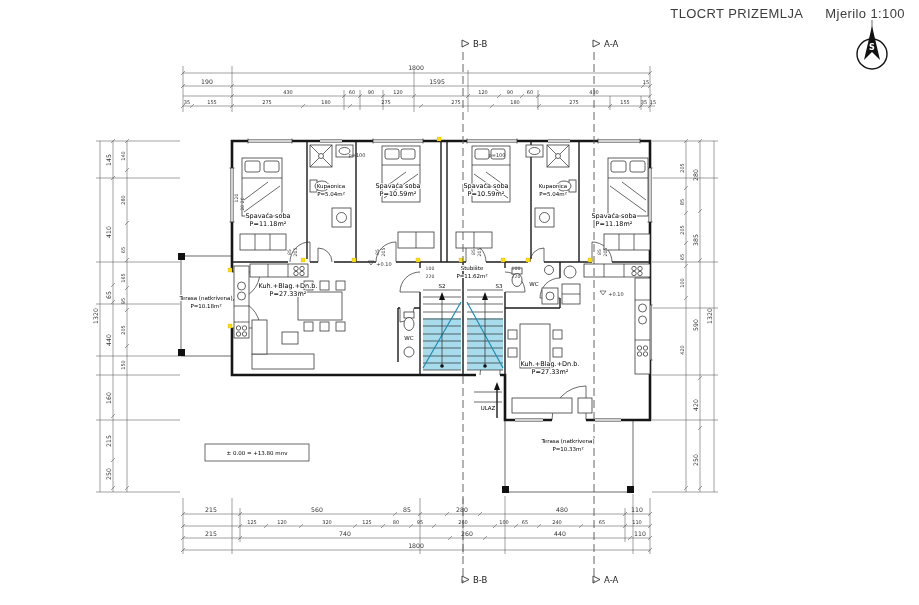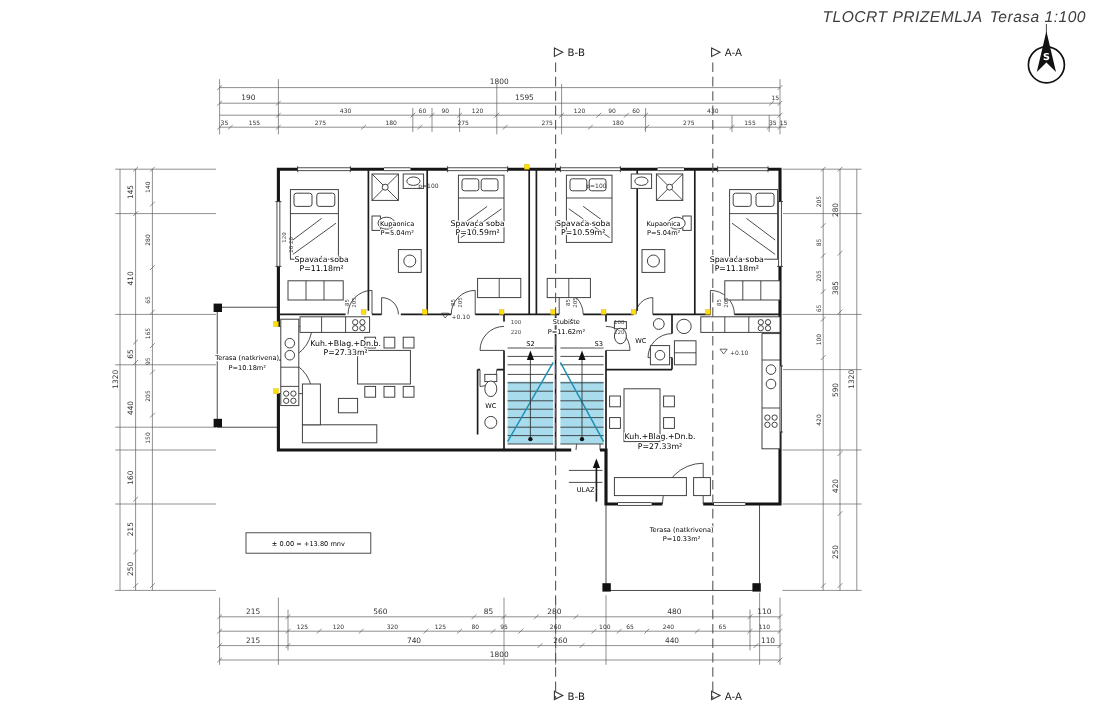--- a/index.html
+++ b/index.html
@@ -1,17 +1,17 @@
 <!DOCTYPE html>
 <html><head>
 <meta charset="utf-8">
 <style>
   html,body{margin:0;padding:0;background:#fff;}
   .canvas{position:relative;width:919px;height:605px;background:#fff;overflow:hidden;font-family:"Liberation Sans",sans-serif;}
-  .hdr{position:absolute;top:6px;right:14px;display:flex;gap:6px;font-size:13px;color:#3d3d3d;letter-spacing:.4px;font-style:italic;}
+  .hdr{position:absolute;top:6px;right:14px;display:flex;gap:22px;font-size:13px;color:#3d3d3d;letter-spacing:.4px;}
   svg{position:absolute;left:0;top:0;}
   svg text{font-family:"DejaVu Sans","Liberation Sans",sans-serif;}
   .w2{stroke:#161616;stroke-width:2.6;fill:none}
   .w1{stroke:#1c1c1c;stroke-width:1.4;fill:none}
   .t{stroke:#2b2b2b;stroke-width:.7;fill:none}
   .f{stroke:#3a3a3a;stroke-width:.8;fill:#fff}
   .dim{stroke:#555;stroke-width:.55;fill:none}
   .dash{stroke:#555;stroke-width:.9;stroke-dasharray:8 4;fill:none}
   .dt{font-size:6.2px;fill:#333;text-anchor:middle}
   .ds{font-size:5px;fill:#333;text-anchor:middle}
@@ -24,21 +24,21 @@
   .yel{fill:#ffdf00;stroke:#c9a800;stroke-width:.3}
   .blk{fill:#111;stroke:none}
 </style>
 </head>
 <body>
 
 <div class="canvas">
 
   <div class="hdr">
     <span>TLOCRT PRIZEMLJA</span>
-    <span>Terasa 1:100</span>
+    <span>Mjerilo 1:100</span>
   </div>
 
   <svg width="919" height="605" viewBox="0 0 919 605">
 
     <g>
       <path class="dim" d="M183,66 V112 M232,66 V112 M414,70 V112 M468,70 V112 M650,66 V112 M344,90 V110 M360,90 V110 M383,90 V110 M538,90 V110 M610,96 V110 M641,96 V110"></path>
       <path class="dim" d="M183,498 V554 M232,498 V554 M420,498 V554 M463,498 V554 M505,496 V554 M633,494 V554 M650,498 V554 M240,508 V542 M625,508 V542"></path>
       <path class="dim" d="M96,141 H180 M96,262 H180 M96,356 H180 M96,375 H180 M96,420 H180 M96,492 H180 M96,178 H180 M96,304 H180"></path>
       <path class="dim" d="M652,141 H718 M652,262 H718 M652,308 H718 M652,375 H718 M652,420 H718 M652,492 H718 M652,178 H718"></path>
     </g>

